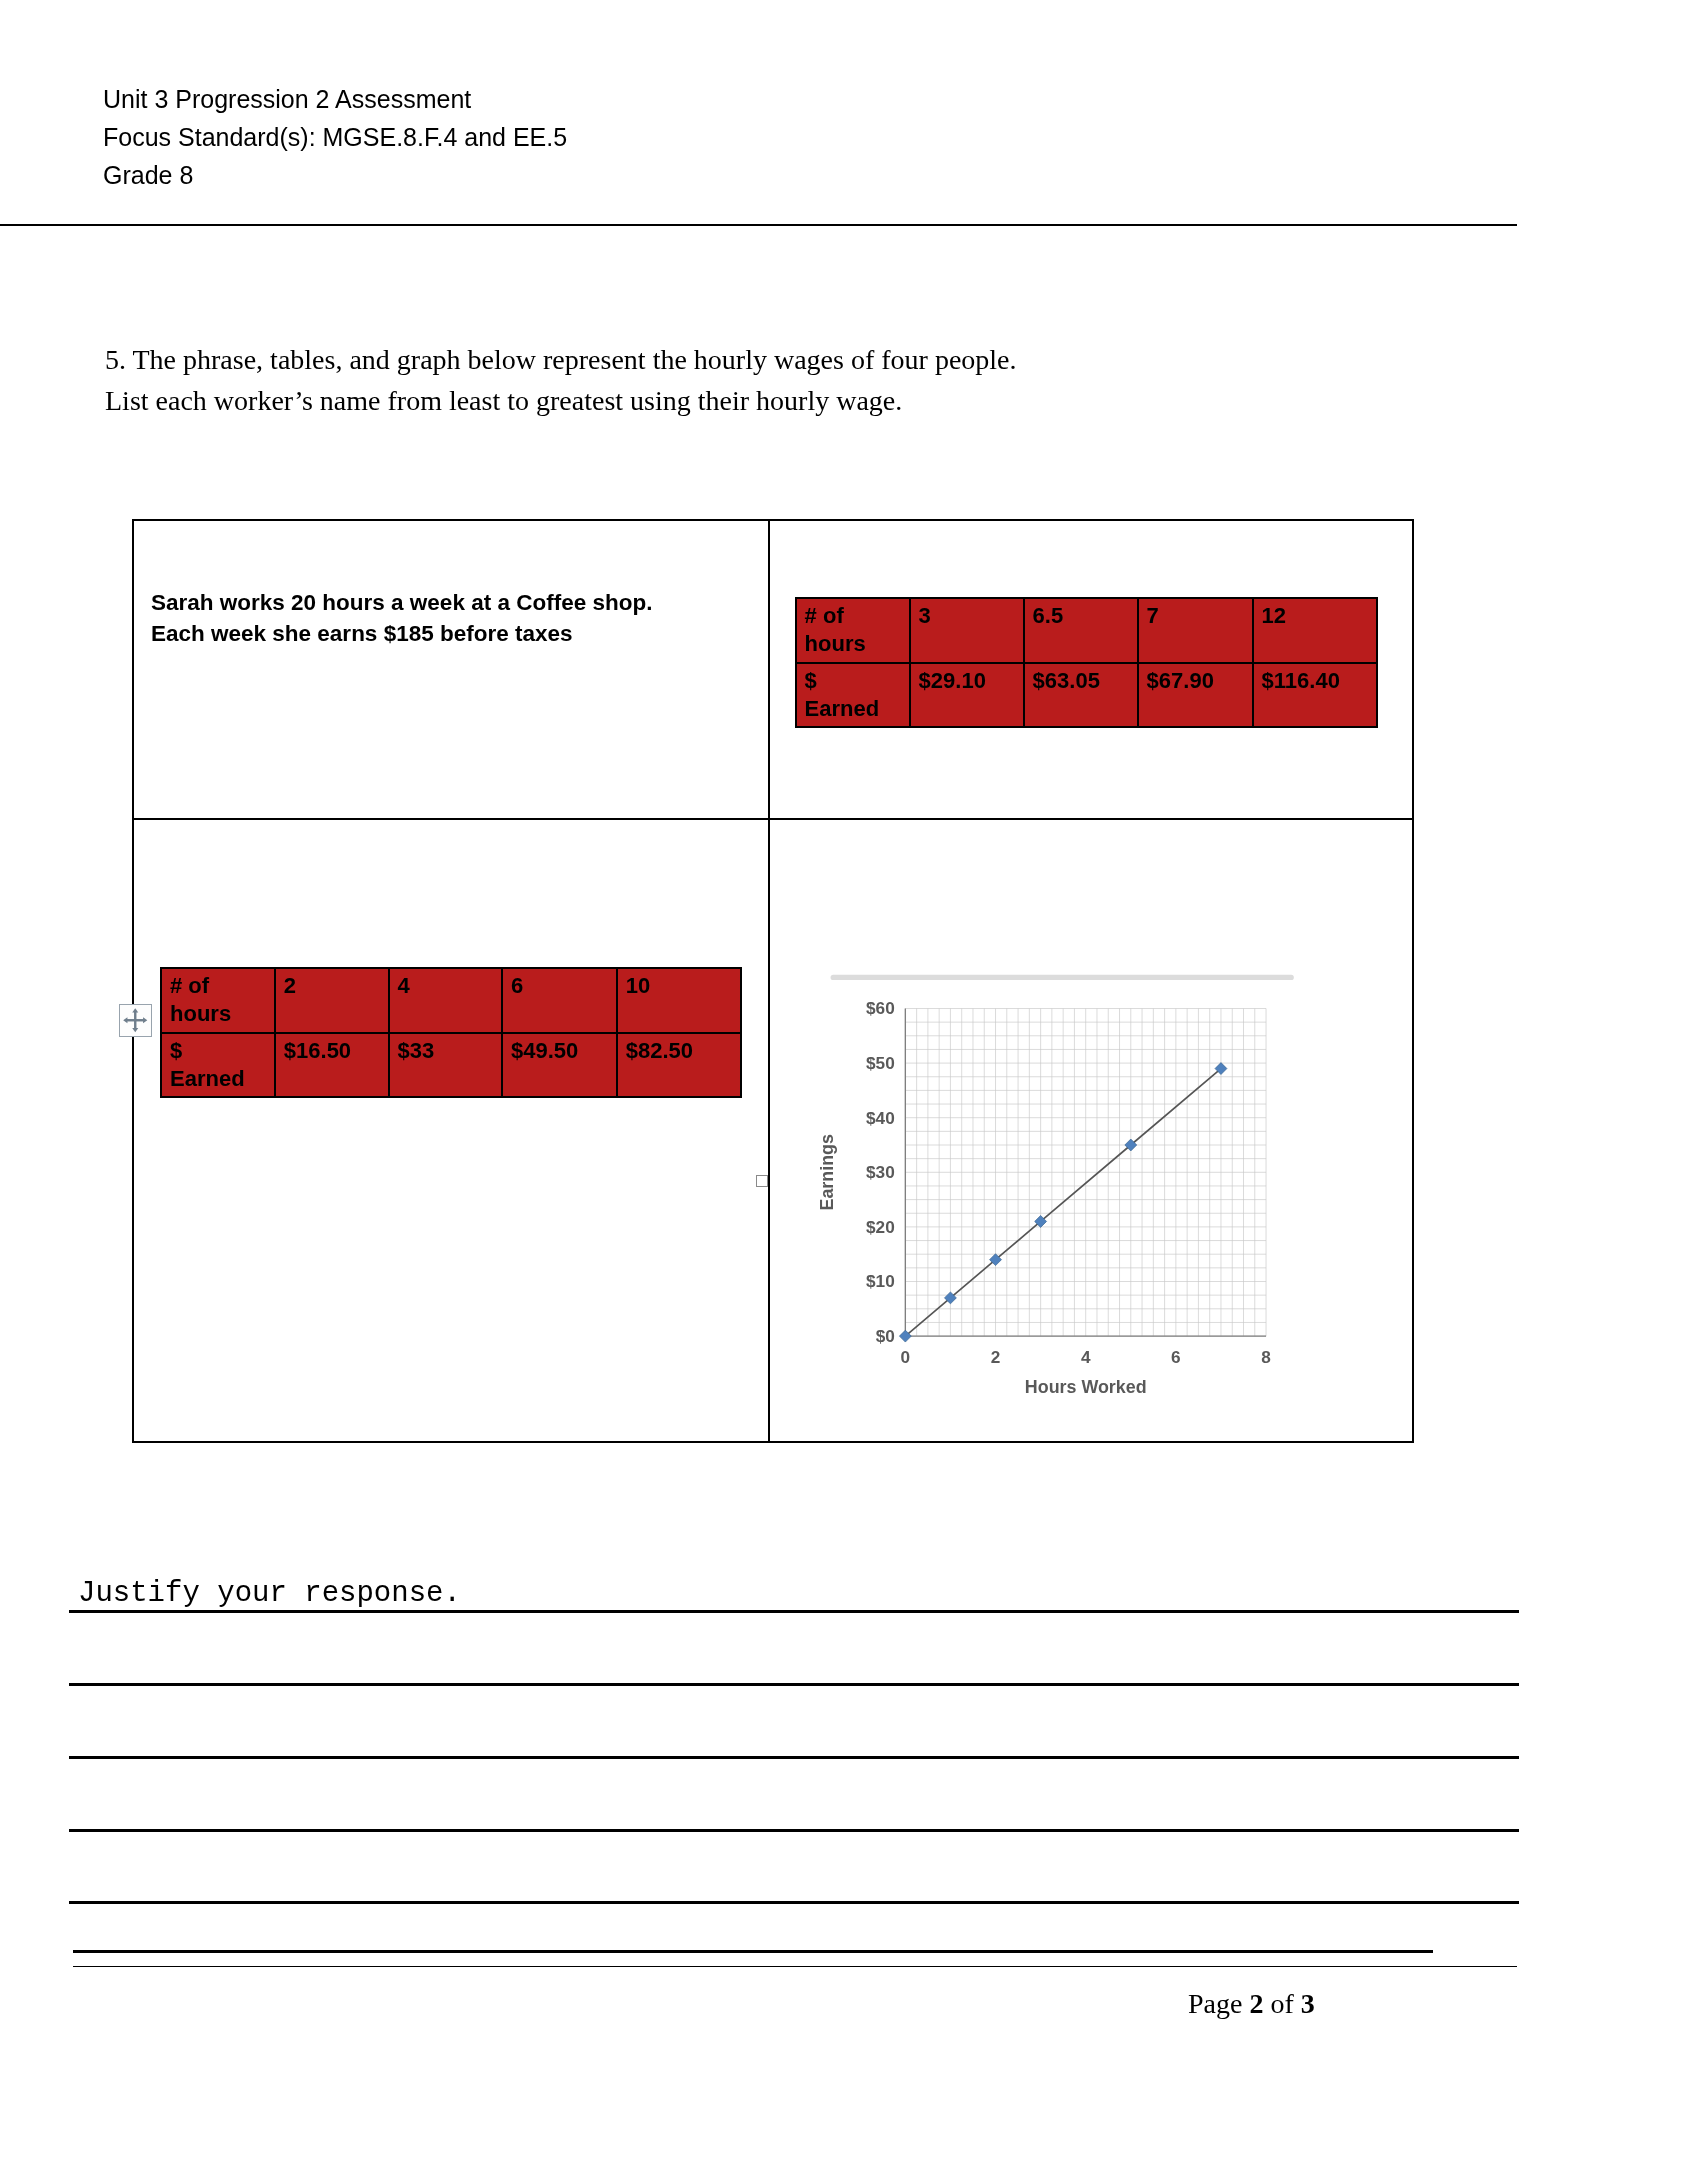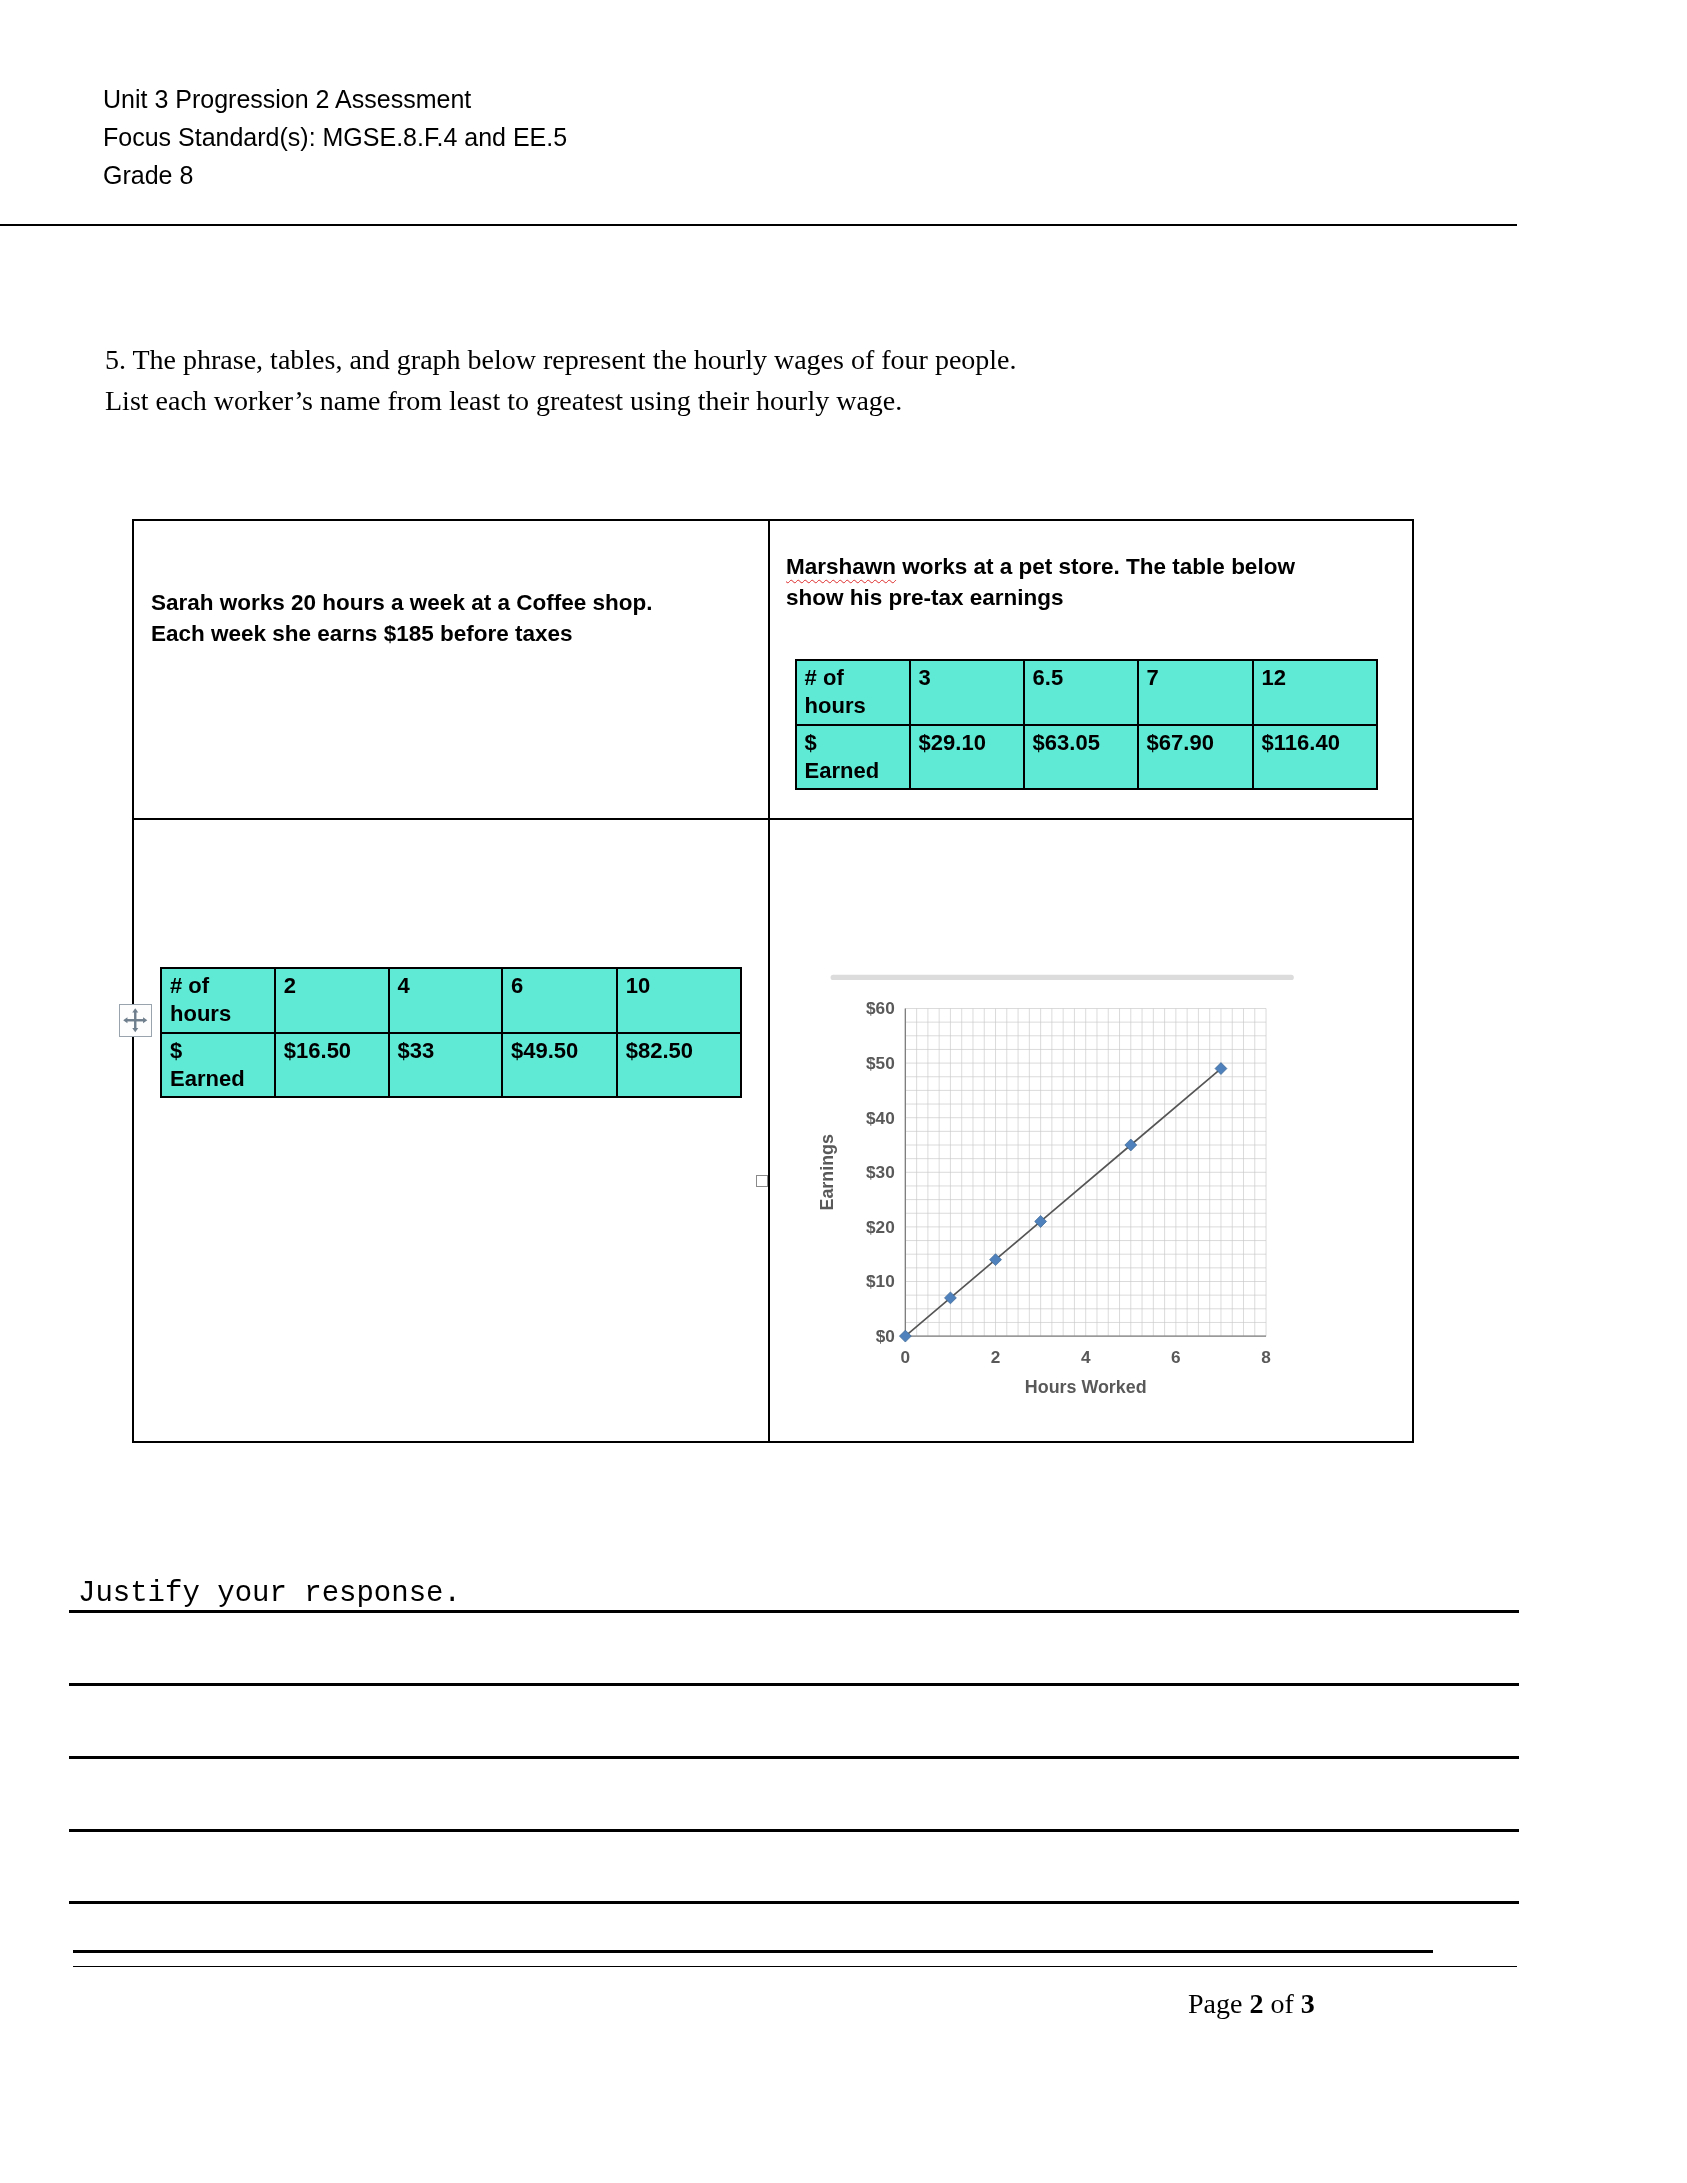--- a/index.html
+++ b/index.html
@@ -16,21 +16,21 @@
   .cell{position:relative}
   .cell-tl{border-right:2px solid #000;border-bottom:2px solid #000;padding:66px 26.5px 0 17px}
   .cell-tr{border-bottom:2px solid #000;padding:30px 20px 0 16px}
   .cell-bl{border-right:2px solid #000;padding:33px 26.5px 0 16px}
   .cell-br{padding:30px 16.5px 0 16px}
 
   .bold-text{font-weight:bold;font-size:22.5px;line-height:31px}
   .misspell{text-decoration:underline wavy #dd2c2c 1.3px;text-underline-offset:4.6px}
 
   .wage-table{border-collapse:collapse;table-layout:fixed}
-  .wage-table td{border:2px solid #000;font-weight:bold;font-size:22px;line-height:28px;padding:3.3px 8px;vertical-align:top;height:60px;background:#5eead4}
+  .wage-table td{border:2px solid #000;font-weight:bold;font-size:22px;line-height:28px;padding:3.3px 8px;vertical-align:top;height:60px;background:#b91c1c}
   .marshawn-table{margin:46px 0 0 8.6px}
   .erika-table{margin:114px 0 0 10px}
   .col-label{width:114px}
   .col-d1{width:114px}.col-d2{width:114px}.col-d3{width:115px}.col-d4{width:124px}
 
   .chart{position:absolute;left:46px;top:152px}
   .tick{font-family:"Liberation Sans",sans-serif;font-size:26px;font-weight:bold;fill:#595959}
   .axis-title{font-family:"Liberation Sans",sans-serif;font-size:27px;font-weight:bold;fill:#595959}
 
   .move-handle{position:absolute;left:119px;top:1004px;width:33px;height:33px;border:1.3px solid #98a3ad;background:#fdfdfd;display:flex;align-items:center;justify-content:center}
@@ -62,22 +62,20 @@
 List each worker’s name from least to greatest using their hourly wage.</div>
 
   <div class="main-box">
 
     <div class="cell cell-tl">
       <div class="bold-text pre">Sarah works 20 hours a week at a Coffee shop.
 Each week she earns $185 before taxes</div>
     </div>
 
     <div class="cell cell-tr">
-      <div class="bold-text pre"><span class="misspell">Marshawn</span><span> works at a pet store. The table below
-show his pre-tax earnings</span></div>
       <table class="wage-table marshawn-table">
         <colgroup>
             <col class="col-label">
             <col class="col-d1">
             <col class="col-d2">
             <col class="col-d3">
             <col class="col-d4">
           </colgroup>
         <tbody>
             <tr>

